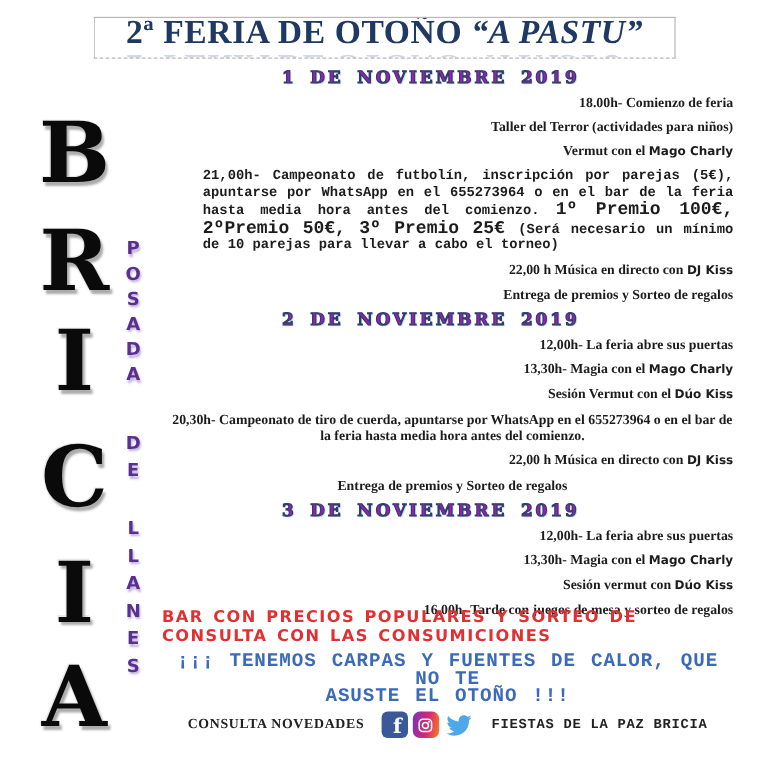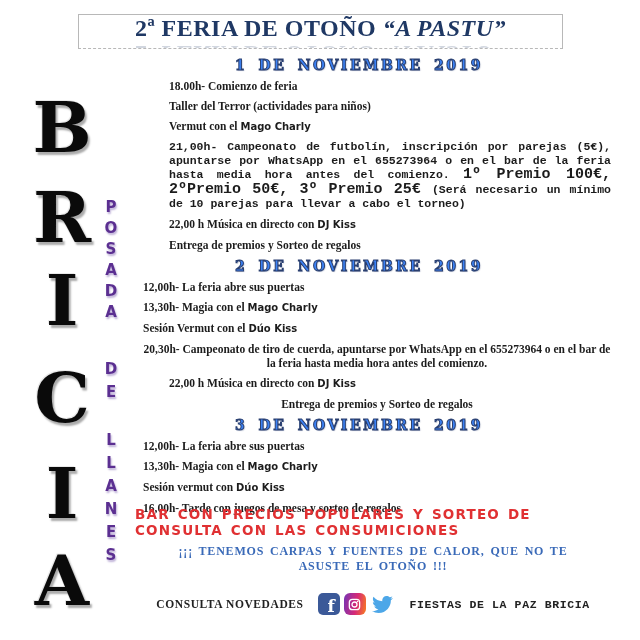--- a/index.html
+++ b/index.html
@@ -2,52 +2,52 @@
 <html><head>
 <meta charset="utf-8">
 <style>
   html,body{margin:0;padding:0;background:#fff;}
   .page{position:relative;width:640px;height:640px;background:#ffffff;overflow:hidden;
         font-family:"Liberation Serif",serif;}
 
   
   .title-box{position:absolute;left:78px;top:14px;width:483px;height:33px;
              border:1px solid #b8b8b8;border-bottom-style:dashed;text-align:center;overflow:hidden;}
-  .title-line{font-weight:bold;color:#1f3864;font-size:24px;line-height:26px;
+  .title-line{font-weight:bold;color:#1f3864;font-size:28px;line-height:26px;
               letter-spacing:.5px;white-space:nowrap;}
   .title-line .q{font-style:italic;}
   .reflect{transform:scaleY(-1);opacity:.2;filter:blur(.3px);}
 
   
   .bletter{position:absolute;left:28px;width:68px;text-align:center;
            font-family:"DejaVu Serif",serif;font-weight:bold;font-size:70px;line-height:1;
            color:#0a0a0a;text-shadow:2px 3px 2px #ababab, -1px -1px 0 #e9e9e9;}
   .pletter{position:absolute;left:100px;width:22px;text-align:center;
            font-family:"DejaVu Sans",sans-serif;font-weight:bold;font-size:15px;line-height:1;
            color:#5b2f91;text-shadow:1px 2px 2px #bcaed6;}
 
   
   .content{position:absolute;left:135px;top:55px;width:476px;}
   .day-header{margin:2px 28px 6px 0;text-align:center;
               font-family:"DejaVu Serif",serif;font-weight:bold;font-size:14px;line-height:16px;
-              letter-spacing:2.5px;word-spacing:4px;color:#3b82f6;
+              letter-spacing:2.5px;word-spacing:4px;color:#a21caf;
               -webkit-text-stroke:1px #2a3f6f;text-shadow:1px 1px 1px rgba(42,63,111,.3);}
-  .ev{margin:0 0 6px 8px;font-weight:bold;font-size:11.5px;line-height:14px;color:#1c1c1c;}
+  .ev{margin:0 0 6px 8px;font-weight:bold;font-size:11.5px;line-height:14px;color:#1c1c1c;text-align:right;}
   .ind1{margin-left:34px;}
   .name{font-family:"DejaVu Sans",sans-serif;font-size:10px;line-height:14px;}
   .big{font-size:15px;line-height:15px;}
   .e-just{text-align:justify;line-height:13.5px;margin-right:0;font-family:Liberation Mono, monospace;}
   .e-center{text-align:center;}
 
   
   .notice-red{position:absolute;left:135px;top:506px;width:476px;text-align:left;
               font-family:"DejaVu Sans",sans-serif;font-weight:bold;font-size:13.5px;line-height:16px;
               letter-spacing:1.2px;word-spacing:2px;color:#e03032;}
   .notice-blue{position:absolute;left:135px;top:544px;width:476px;text-align:center;
-               font-family:Liberation Serif, serif;font-weight:bold;font-size:12px;line-height:14.5px;
+               font-family:Liberation Mono, monospace;font-weight:bold;font-size:16px;line-height:14.5px;
                letter-spacing:.8px;word-spacing:2px;color:#3a6ab8;}
 
   
   .footer{position:absolute;left:135px;top:591px;width:476px;height:26px;
           display:flex;align-items:center;justify-content:center;gap:4px;}
   .f-label{font-weight:bold;font-size:11.5px;letter-spacing:.6px;color:#222;white-space:nowrap;}
   .f-label.first{margin-right:10px;}
   .f-label.last{margin-left:10px;font-family:Liberation Mono, monospace;}
   .icon{display:inline-flex;align-items:center;justify-content:center;width:22px;height:22px;cursor:pointer;}
   .icon.fb{background:#3b5998;border-radius:5px;}

